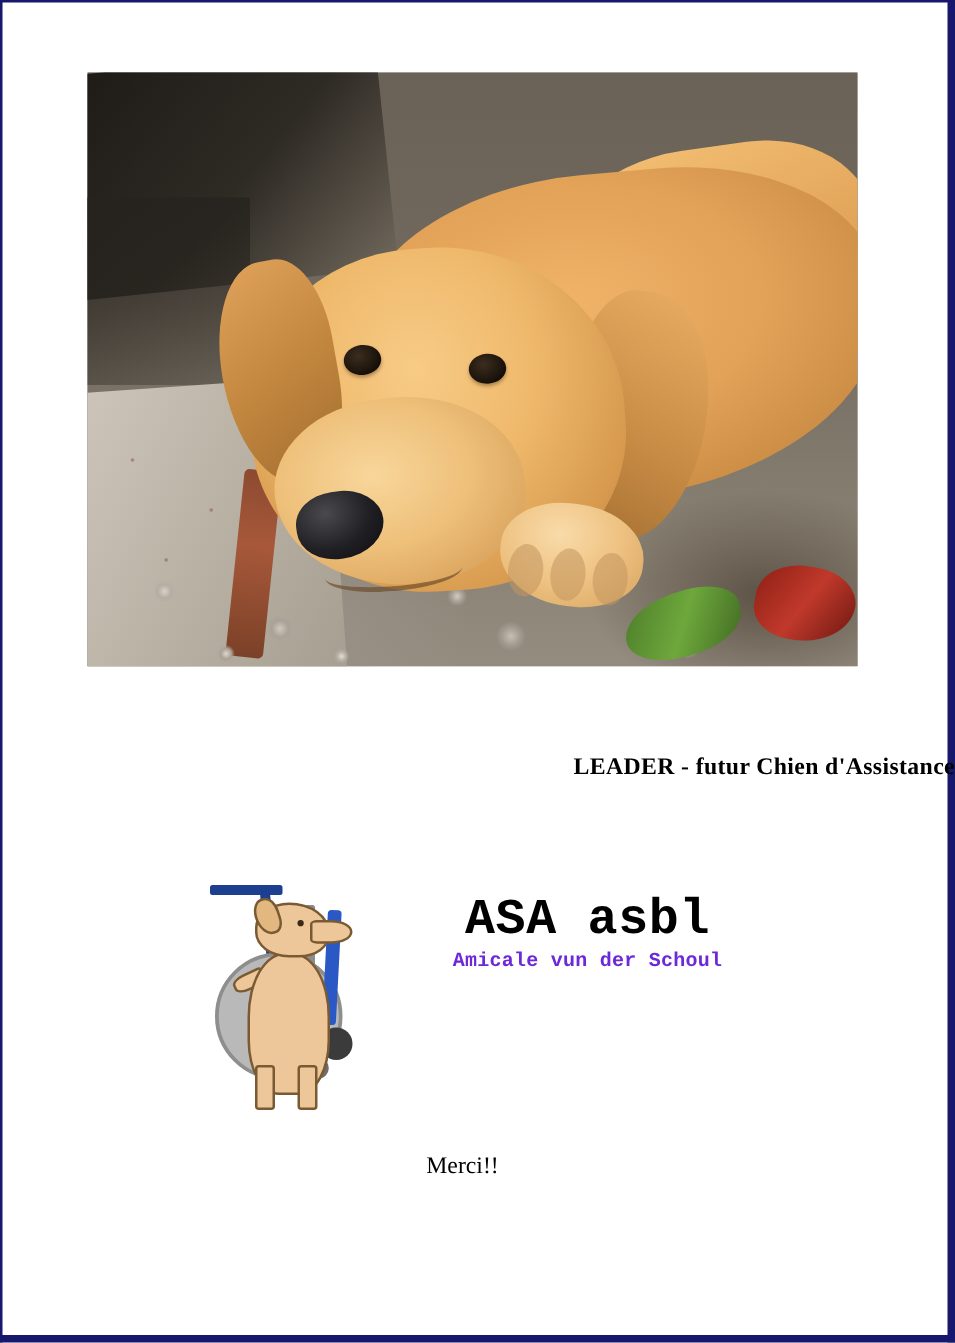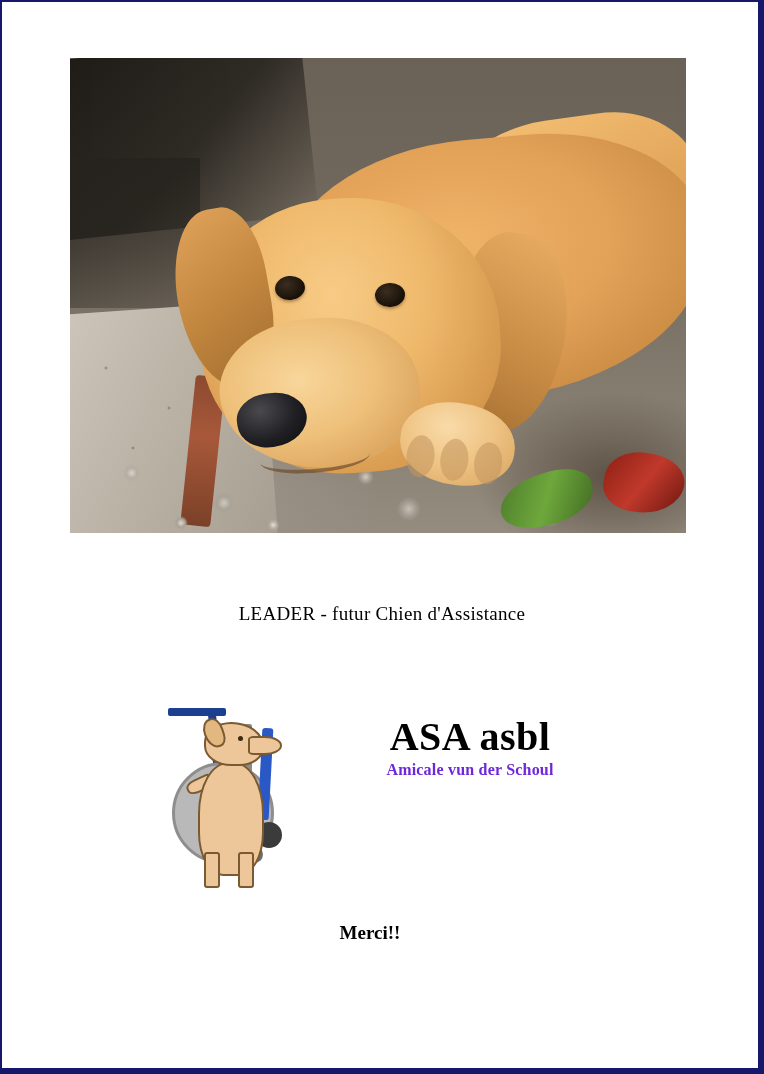--- a/index.html
+++ b/index.html
@@ -251,23 +251,23 @@
     background: rgba(195,150,95,.55);
     border-radius: 50%;
   }
 
   
   .caption {
     position: absolute;
     left: 0;
     top: 603px;
     width: 764px;
-    text-align: center;
+    text-align: right;
     font-family: "Liberation Serif", serif;
-    font-weight: normal;
+    font-weight: bold;
     font-size: 19px;
     color: #000000;
     letter-spacing: .3px;
   }
 
   
   .logo-block {
     position: absolute;
     left: 160px;
     top: 700px;
@@ -398,21 +398,21 @@
     border-radius: 40% 10% 10% 40%;
     transform: rotate(-25deg);
   }
 
   .logo-text {
     position: absolute;
     left: 150px;
     top: 16px;
     width: 320px;
     text-align: center;
-    font-family: Liberation Serif, serif;
+    font-family: Liberation Mono, monospace;
   }
   .logo-title {
     font-size: 40px;
     font-weight: bold;
     color: #000000;
     line-height: 1.05;
     letter-spacing: .5px;
   }
   .logo-sub1, .logo-sub2 {
     font-size: 16px;
@@ -422,21 +422,21 @@
     letter-spacing: .2px;
   }
 
   .merci {
     position: absolute;
     left: 0;
     top: 922px;
     width: 740px;
     text-align: center;
     font-family: "Liberation Serif", serif;
-    font-weight: bold;
+    font-weight: normal;
     font-size: 19px;
     color: #000000;
   }
 </style>
 </head>
 <body>
 
 <div class="page">
 
   <div class="frame-top"></div>

